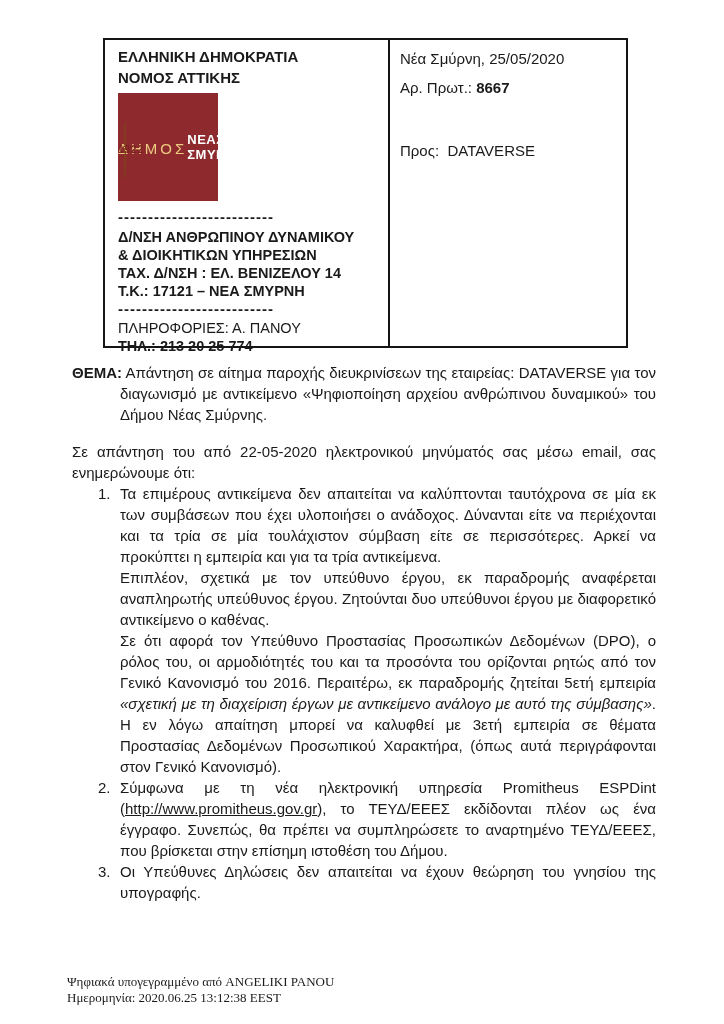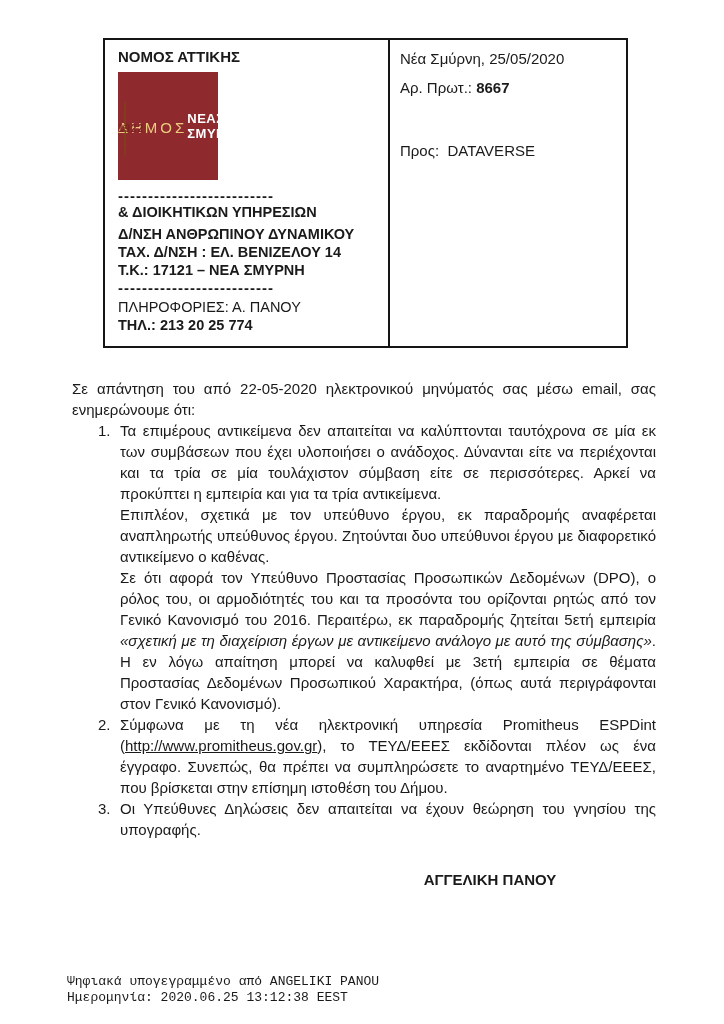--- a/index.html
+++ b/index.html
@@ -55,43 +55,44 @@
   .li{position:relative;padding-left:48px;text-align:justify;}
   .li-num{position:absolute;left:26px;top:0;}
   .li p{margin:0;text-align:justify;}
   .quote-italic{font-style:italic;}
   .doc-link{color:#1a1a1a;text-decoration:underline;}
   .closing{width:300px;margin:7px 0 0 268px;text-align:center;font-weight:bold;}
   .sig-name{width:300px;margin:29px 0 0 268px;text-align:center;font-weight:bold;}
   
   .digi-sig{
     position:absolute;left:67px;top:974px;
-    font-family:Liberation Mono, monospace;font-size:13px;line-height:16px;
+    font-family:Liberation Serif, serif;font-size:13px;line-height:16px;
   }
 </style>
 </head>
 <body>
 
 <div class="page">
 
   <div class="letterhead">
     <div class="lh-left">
+      <div class="lh-title">ΕΛΛΗΝΙΚΗ ΔΗΜΟΚΡΑΤΙΑ</div>
       <div class="lh-title">ΝΟΜΟΣ ΑΤΤΙΚΗΣ</div>
 
       <div class="logo" style="background:#8e2a2e;">
         <div class="coin">
           <span class="coin-year">1922</span>
         </div>
         <div class="logo-cap1">ΔΗΜΟΣ</div>
         <div class="logo-cap2">ΝΕΑΣ ΣΜΥΡΝΗΣ</div>
       </div>
 
       <div class="lh-divider">--------------------------</div>
+      <div class="lh-block bold">Δ/ΝΣΗ ΑΝΘΡΩΠΙΝΟΥ ΔΥΝΑΜΙΚΟΥ</div>
       <div class="lh-block bold" style="margin-top:0;">&amp; ΔΙΟΙΚΗΤΙΚΩΝ ΥΠΗΡΕΣΙΩΝ</div>
-      <div class="lh-block bold">Δ/ΝΣΗ ΑΝΘΡΩΠΙΝΟΥ ΔΥΝΑΜΙΚΟΥ</div>
       <div class="lh-block bold" style="margin-top:0;">ΤΑΧ. Δ/ΝΣΗ : ΕΛ. ΒΕΝΙΖΕΛΟΥ 14</div>
       <div class="lh-block bold" style="margin-top:0;">Τ.Κ.: 17121 – ΝΕΑ ΣΜΥΡΝΗ</div>
       <div class="lh-divider2">--------------------------</div>
       <div class="lh-info">ΠΛΗΡΟΦΟΡΙΕΣ: Α. ΠΑΝΟΥ</div>
       <div class="lh-info bold" style="margin-top:0;">ΤΗΛ.: 213 20 25 774</div>
     </div>
 
     <div class="lh-right">
       <div class="lh-date">Νέα Σμύρνη, 25/05/2020</div>
       <div class="lh-prot">
@@ -100,20 +101,21 @@
       </div>
       <div class="lh-to">
         <span>Προς:</span>&nbsp;
         <span>DATAVERSE</span>
       </div>
     </div>
   </div>
 
   <div class="body-area">
 
+    <p class="subject"><span class="bold">ΘΕΜΑ:</span> <span>Απάντηση σε αίτημα παροχής διευκρινίσεων της εταιρείας: DATAVERSE για τον διαγωνισμό με αντικείμενο «Ψηφιοποίηση αρχείου ανθρώπινου δυναμικού» του Δήμου  Νέας Σμύρνης.</span></p>
 
     <p class="intro">Σε απάντηση του από 22-05-2020 ηλεκτρονικού μηνύματός σας μέσω email, σας ενημερώνουμε ότι:</p>
 
     <div class="olist">
 
       <div class="li">
         <span class="li-num">1.</span>
         <p>Τα επιμέρους αντικείμενα δεν απαιτείται να καλύπτονται ταυτόχρονα σε μία εκ των συμβάσεων που έχει υλοποιήσει ο ανάδοχος. Δύνανται είτε να περιέχονται και τα τρία σε μία τουλάχιστον σύμβαση είτε σε περισσότερες. Αρκεί να προκύπτει η εμπειρία και για τα τρία αντικείμενα.</p>
         <p>Επιπλέον, σχετικά με τον υπεύθυνο έργου, εκ παραδρομής αναφέρεται αναπληρωτής υπεύθυνος έργου. Ζητούνται δυο υπεύθυνοι έργου με διαφορετικό αντικείμενο ο καθένας.</p>
         <p><span>Σε ότι αφορά τον Υπεύθυνο Προστασίας Προσωπικών Δεδομένων (DPO), ο ρόλος του, οι αρμοδιότητές του και τα προσόντα του ορίζονται ρητώς από τον Γενικό Κανονισμό του 2016. Περαιτέρω, εκ παραδρομής ζητείται 5ετή εμπειρία </span><span class="quote-italic">«σχετική με τη διαχείριση έργων με αντικείμενο ανάλογο με αυτό της σύμβασης»</span><span>. Η εν λόγω απαίτηση μπορεί να καλυφθεί με 3ετή εμπειρία σε θέματα Προστασίας Δεδομένων Προσωπικού Χαρακτήρα, (όπως αυτά περιγράφονται στον Γενικό Κανονισμό).</span></p>
@@ -125,21 +127,20 @@
       </div>
 
       <div class="li">
         <span class="li-num">3.</span>
         <p>Οι Υπεύθυνες Δηλώσεις δεν απαιτείται να έχουν θεώρηση του γνησίου της υπογραφής.</p>
       </div>
 
     </div>
 
 
-    <div class="sig-name">ΑΓΓΕΛΙΚΗ ΠΑΝΟΥ</div>
 
   </div>
 
   <div class="digi-sig">
     <div>Ψηφιακά υπογεγραμμένο από ANGELIKI PANOU</div>
     <div>Ημερομηνία: 2020.06.25 13:12:38 EEST</div>
   </div>
 
 </div>
 

